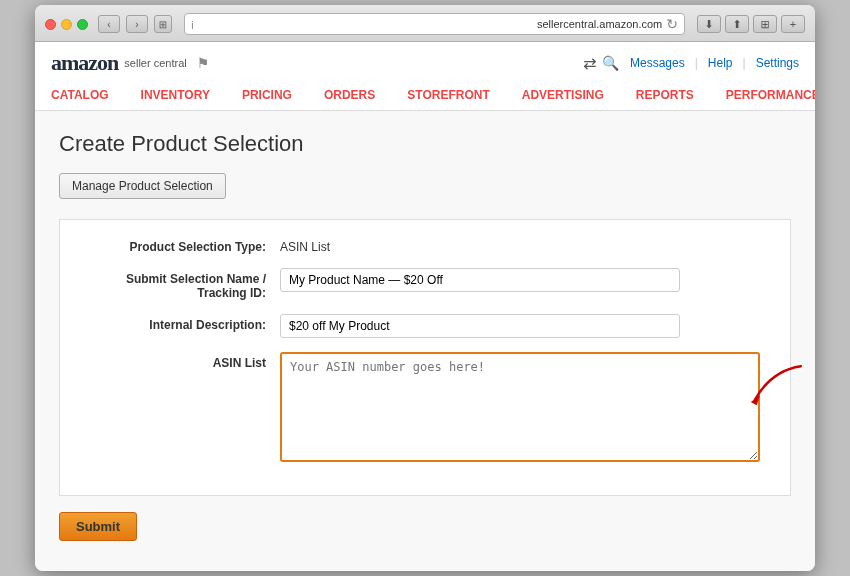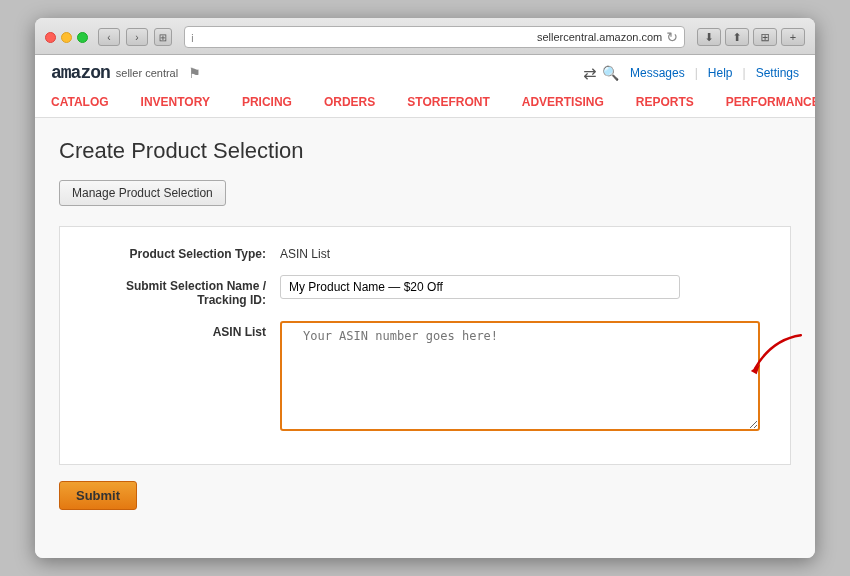--- a/index.html
+++ b/index.html
@@ -123,24 +123,24 @@
       padding-bottom: 6px;
     }
 
     .sc-logo {
       display: flex;
       align-items: center;
       gap: 4px;
     }
 
     .amazon-logo-text {
-      font-size: 18px;
+      font-size: 22px;
       font-weight: bold;
       color: #232f3e;
-      font-family: Liberation Mono, monospace;
+      font-family: Liberation Serif, serif;
       letter-spacing: -1px;
     }
 
     .amazon-logo-text .smile {
       color: #ff9900;
     }
 
     .sc-label {
       font-size: 11px;
       color: #555;
@@ -249,21 +249,21 @@
       border: 1px solid #ccc;
       border-radius: 3px;
       padding: 4px 8px;
       font-size: 12px;
       width: 400px;
     }
 
     .form-textarea {
       border: 2px solid #e47911;
       border-radius: 3px;
-      padding: 6px 21px;
+      padding: 6px 8px;
       font-size: 12px;
       width: 480px;
       height: 110px;
       resize: vertical;
       color: #999;
       position: relative;
     }
 
     .asin-container {
       position: relative;
@@ -386,20 +386,24 @@
       <div class="form-row">
         <div class="form-label">Product Selection Type:</div>
         <div class="form-value">ASIN List</div>
       </div>
 
       <div class="form-row">
         <div class="form-label">Submit Selection Name / Tracking ID:</div>
         <input class="form-input" type="text" value="My Product Name — $20 Off" style="">
       </div>
 
+      <div class="form-row">
+        <div class="form-label">Internal Description:</div>
+        <input class="form-input" type="text" value="$20 off My Product" style="">
+      </div>
 
       <div class="form-row" style="align-items: flex-start;">
         <div class="form-label">ASIN List</div>
         <div class="asin-container">
           <textarea class="form-textarea" placeholder="Your ASIN number goes here!" style=""></textarea>
           
           <svg class="arrow-indicator" viewBox="0 0 80 60" xmlns="http://www.w3.org/2000/svg">
             <path d="M 65 5 Q 30 10 10 45" stroke="#cc0000" stroke-width="3" fill="none" stroke-linecap="round"></path>
             <polygon points="5,48 16,40 12,52" fill="#cc0000"></polygon>
           </svg>

